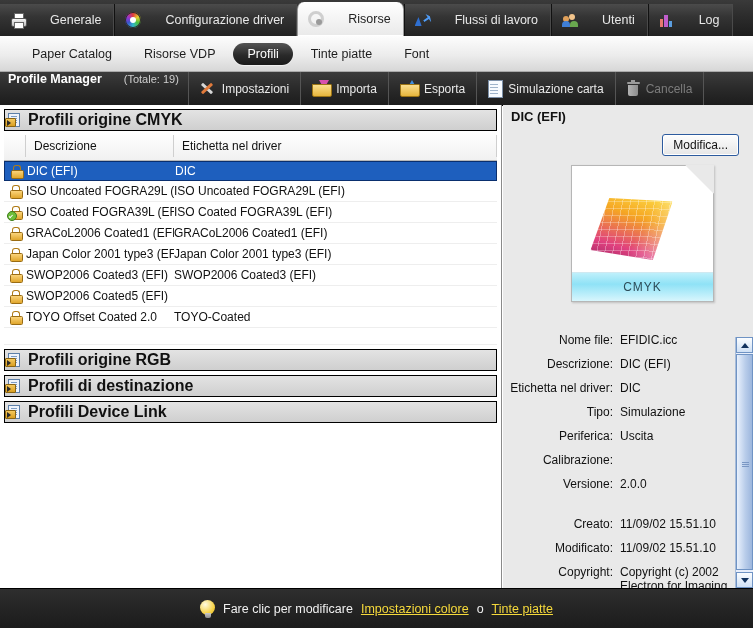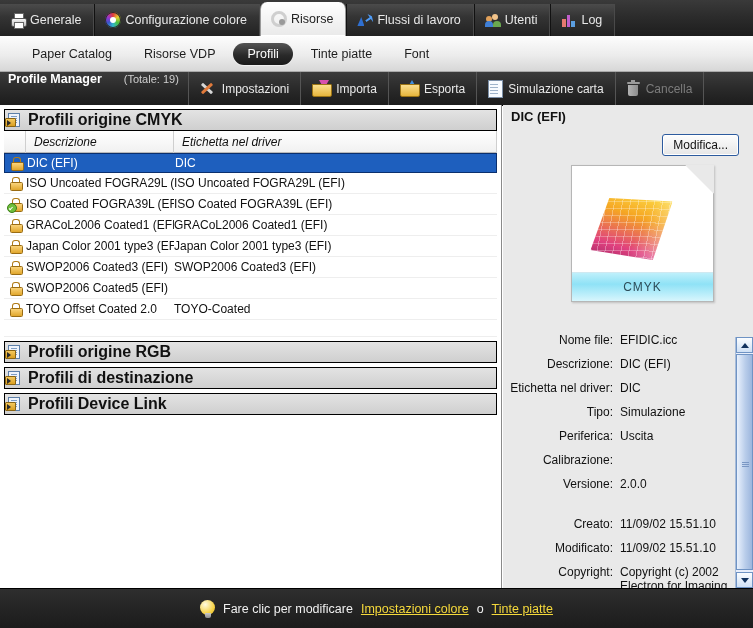--- a/index.html
+++ b/index.html
@@ -14,21 +14,21 @@
 
   
   .topbar{
     position:absolute;left:0;top:0;width:753px;height:36px;
     background:linear-gradient(#3a3a3a 0%, #2c2c2c 45%, #1d1d1d 100%);
     border-bottom:1px solid #000;
     display:flex;align-items:flex-end;
   }
   .ttab{
     position:relative;height:32px;box-sizing:border-box;
-    display:flex;align-items:center;gap:4px;
+    display:flex;align-items:center;gap:24px;
     padding:0 12px 0 10px;
     color:#e8e8e8;font-size:12.5px;
     border-right:1px solid #4a4a4a;
     border-left:1px solid #111;
     background:linear-gradient(#4b4b4b 0%,#343434 40%,#222 100%);
     white-space:nowrap;
   }
   .ttab:first-child{border-left:none;}
   .ttab.active{
     background:linear-gradient(#ffffff 0%,#f2f2f2 60%,#e9e9e9 100%);
@@ -91,26 +91,25 @@
   }
   .grp{
     margin:4px 4px 0 4px;
     height:22px;box-sizing:border-box;
     background:linear-gradient(#e3e3e3,#cfcfcf);
     border:1px solid #000;
     display:flex;align-items:center;gap:8px;
     font-weight:bold;font-size:16px;color:#111;
   }
   .listhdr{
-    margin:0 4px;height:22px;box-sizing:border-box;
+    margin:0 4px;height:30px;box-sizing:border-box;
     background:linear-gradient(#ffffff,#f1f1f1);
     border-bottom:1px solid #b9b9b9;
     display:flex;align-items:center;font-size:12px;color:#111;
     position:relative;
-    font-style:italic;
   }
   .listhdr .cell{padding-left:8px;box-sizing:border-box;height:22px;display:flex;align-items:center;
     border-right:1px solid #cfcfcf;}
   .rows{margin:0 4px;}
   .row{
     height:20px;display:flex;align-items:center;
     border-bottom:1px solid #eeeeee;font-size:12px;color:#111;
   }
   .row.sel{background:#1e5fbe;color:#fff;border:1px solid #0a2f6e;height:20px;box-sizing:border-box;}
   .row .c0{width:22px;display:flex;align-items:center;justify-content:center;flex:0 0 22px;}
@@ -285,21 +284,21 @@
     <div class="ttab">
       <span class="ic ic-printer">
           <i class="t"></i>
           <i class="b"></i>
           <i class="p"></i>
         </span>
       <span class="tlabel">Generale</span>
     </div>
     <div class="ttab">
       <span class="ic ic-wheel"></span>
-      <span class="tlabel">Configurazione colore</span>
+      <span class="tlabel">Configurazione driver</span>
     </div>
     <div class="ttab active">
       <span class="ic ic-gear"></span>
       <span class="tlabel">Risorse</span>
     </div>
     <div class="ttab">
       <span class="ic ic-flow">
           <i class="a1"></i>
           <i class="a2"></i>
         </span>

